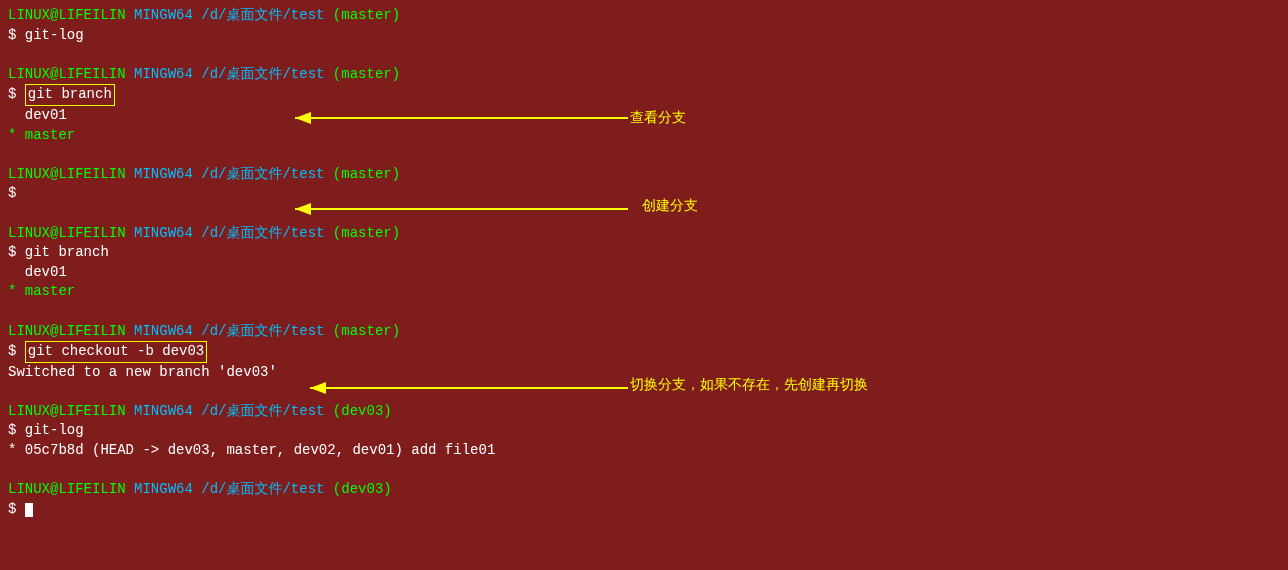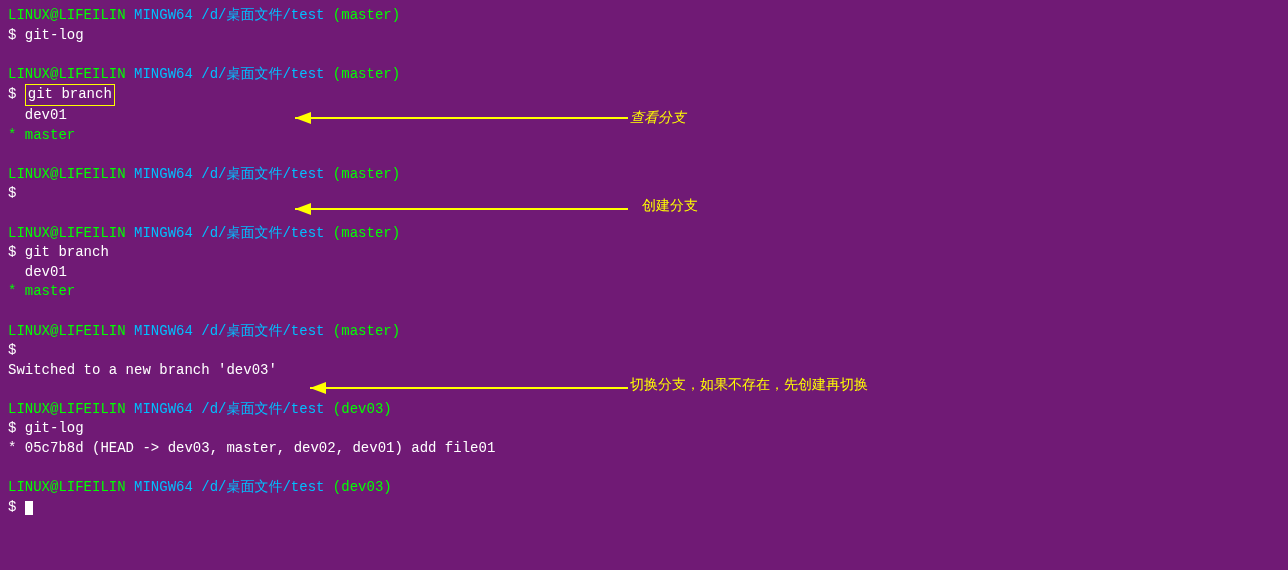--- a/index.html
+++ b/index.html
@@ -12,21 +12,21 @@
       background-color: #0c0c0c;
       width: 1288px;
       height: 570px;
       overflow: hidden;
       font-family: 'Courier New', Courier, monospace;
       font-size: 14px;
       line-height: 1.4;
     }
 
     .terminal {
-      background-color: #701a75;
+      background-color: #7f1d1d;
       color: #c0c0c0;
       width: 100%;
       height: 100%;
       padding: 6px 8px;
       position: relative;
     }
 
     .line {
       display: flex;
       align-items: center;
@@ -168,20 +168,21 @@
 
   <div class="line">
     <span class="prompt-user">LINUX@LIFEILIN</span>
     <span class="prompt-path"> MINGW64</span>
     <span class="prompt-path"> /d/桌面文件/test</span>
     <span class="prompt-branch"> (master)</span>
   </div>
 
   <div class="line">
     <span class="prompt-dollar">$ </span>
+    <span class="cmd-text highlight-box">git checkout -b dev03</span>
   </div>
 
   <div class="line">
     <span class="output-text">Switched to a new branch 'dev03'</span>
   </div>
 
   <div class="line">&nbsp;</div>
 
   <div class="line">
     <span class="prompt-user">LINUX@LIFEILIN</span>
@@ -206,21 +207,21 @@
     <span class="prompt-path"> MINGW64</span>
     <span class="prompt-path"> /d/桌面文件/test</span>
     <span class="prompt-branch"> (dev03)</span>
   </div>
 
   <div class="line">
     <span class="prompt-dollar">$ </span>
     <span class="cursor"></span>
   </div>
 
-  <span class="annotation" style="top: 108px; left: 630px; font-style: italic;">查看分支</span>
+  <span class="annotation" style="top: 108px; left: 630px;">查看分支</span>
 
   <span class="annotation" style="top: 196px; left: 642px;">创建分支</span>
 
   <span class="annotation" style="top: 375px; left: 630px;">切换分支，如果不存在，先创建再切换</span>
 
   <svg class="arrow-svg" style="position:absolute; top:0; left:0; width:1288px; height:570px; pointer-events:none;">
     <defs>
       <marker id="arrowhead1" markerWidth="8" markerHeight="6" refX="8" refY="3" orient="auto">
         <polygon points="0 0, 8 3, 0 6" fill="#ffff00"></polygon>
       </marker>

